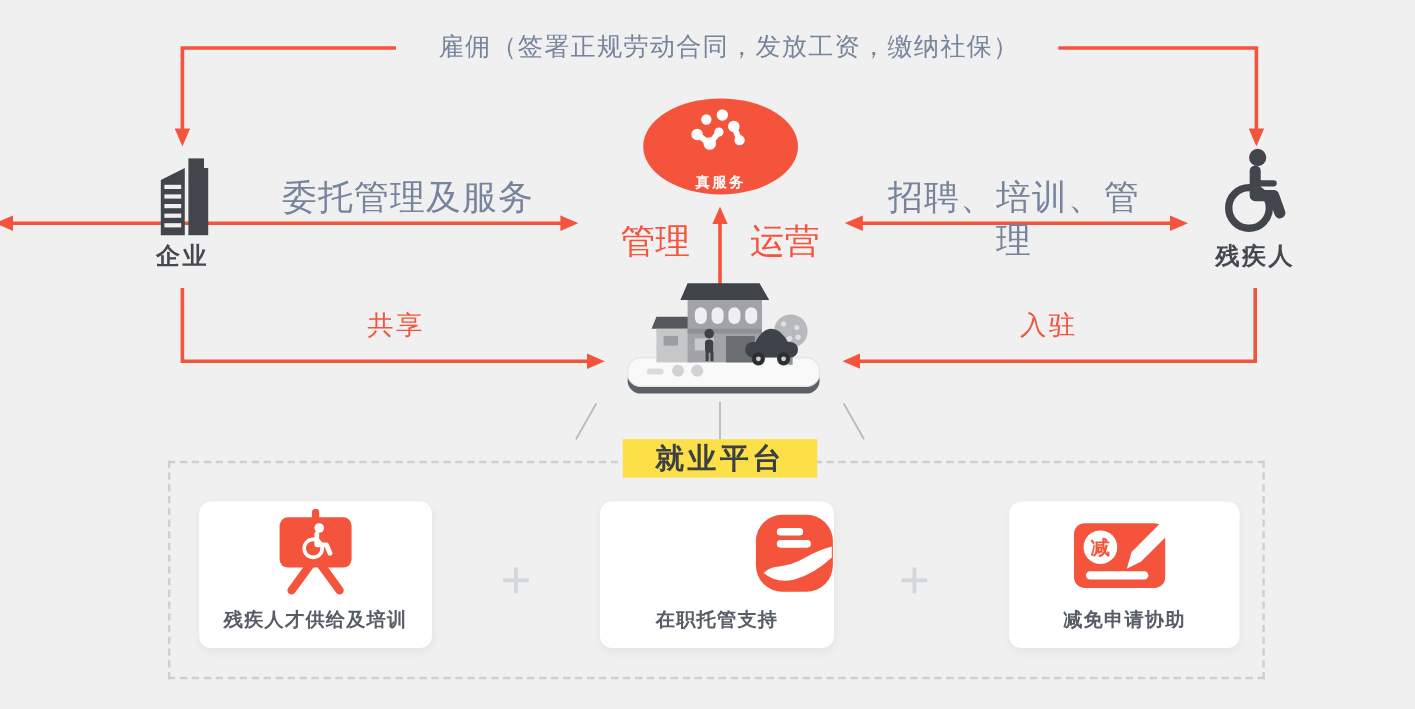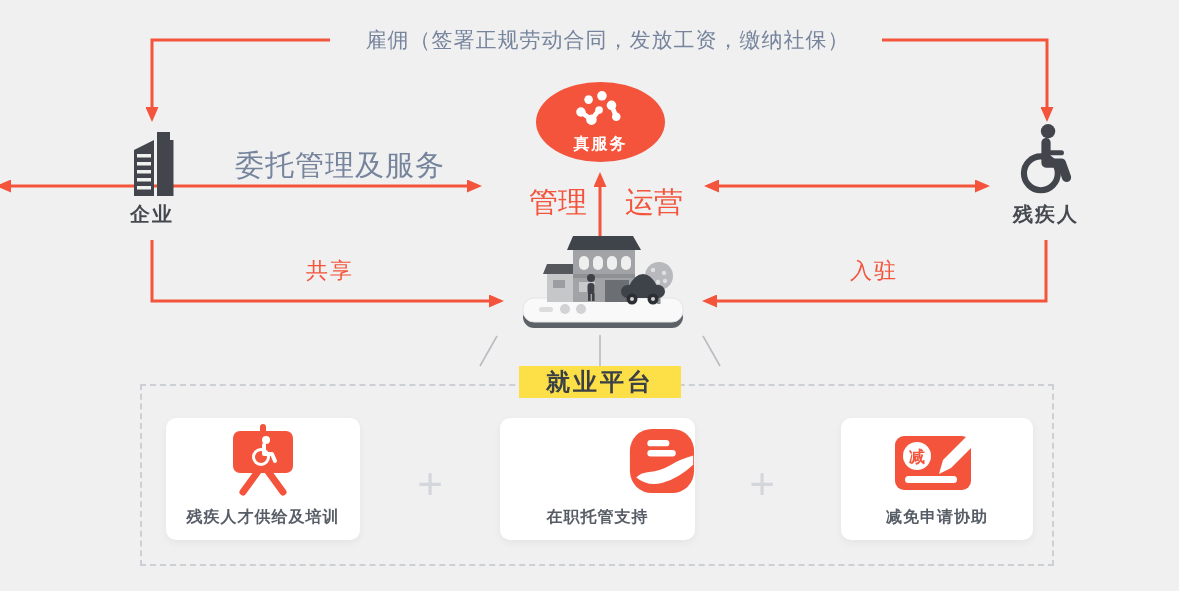--- a/index.html
+++ b/index.html
@@ -10,21 +10,21 @@
   .accent{color:#f3543b;}
   .entity-label{color:#45494f;font-size:20px;font-weight:bold;letter-spacing:2px;}
   .flow-small{font-size:29px;}
   .flow-big{font-size:22px;letter-spacing:2px;}
   #arrow-layer{position:absolute;left:0;top:0;width:1179px;height:591px;pointer-events:none;z-index:1;}
   .txt{z-index:2;}
   
   #service-ellipse{position:absolute;left:536px;top:82px;width:129px;height:80px;border-radius:50%;
     background:#f3543b;z-index:2;display:flex;flex-direction:column;align-items:center;justify-content:flex-start;}
   #service-ellipse .logo{margin-top:9px;}
-  #service-label{color:#ffffff;font-size:16px;font-weight:bold;letter-spacing:2px;margin-top:1px;}
+  #service-label{color:#ffffff;font-size:12px;font-weight:bold;letter-spacing:2px;margin-top:11px;}
   
   #platform-box{position:absolute;left:140px;top:384px;width:914px;height:182px;
     border:2px dashed #cccfd3;box-sizing:border-box;z-index:0;}
   #platform-title{position:absolute;left:519px;top:366px;width:162px;text-align:center;
     font-size:24px;font-weight:bold;color:#3b4046;letter-spacing:3px;background:#fde047;z-index:3;}
   .card{position:absolute;top:418px;height:122px;background:#ffffff;border-radius:10px;
     box-shadow:0 3px 8px rgba(0,0,0,0.05);z-index:2;display:flex;flex-direction:column;align-items:center;}
   .card .card-label{position:absolute;bottom:12px;left:0;right:0;text-align:center;
     font-size:16px;font-weight:bold;color:#575d66;letter-spacing:1px;}
   #card-1{left:166px;width:194px;}
@@ -99,21 +99,22 @@
         <circle cx="20" cy="30" r="5.5"></circle>
         <circle cx="28" cy="20" r="4"></circle>
         <circle cx="41" cy="15" r="5"></circle>
         <circle cx="46" cy="27" r="4.5"></circle>
       </g>
     </svg>
     <div id="service-label">真服务</div>
   </div>
 
   <div class="lbl muted flow-small txt" style="left:225px;top:147px;width:230px;">委托管理及服务</div>
-  <div class="lbl accent flow-small txt" style="left:522px;top:184px;width:72px;">管理</div>
+  <div class="lbl muted flow-small txt" style="left:730px;top:147px;width:230px;">招聘、培训、管理</div>
+  <div class="lbl accent flow-small txt" style="left:510px;top:184px;width:72px;">管理</div>
   <div class="lbl accent flow-small txt" style="left:618px;top:184px;width:72px;">运营</div>
   <div class="lbl accent flow-big txt" style="left:288px;top:257px;width:84px;">共享</div>
   <div class="lbl accent flow-big txt" style="left:832px;top:257px;width:84px;">入驻</div>
 
   <svg class="abs txt" style="left:1014px;top:122px;" width="64" height="78" viewBox="0 0 62 76">
     <circle cx="33" cy="9" r="7" fill="#42464c"></circle>
     <path d="M31,20 L31,40 L46,40 L51,54" fill="none" stroke="#42464c" stroke-width="9" stroke-linecap="round" stroke-linejoin="round"></path>
     <line x1="34" y1="30" x2="46" y2="30" stroke="#42464c" stroke-width="5" stroke-linecap="round"></line>
     <circle cx="26" cy="50" r="16.5" fill="none" stroke="#42464c" stroke-width="6"></circle>
   </svg>

